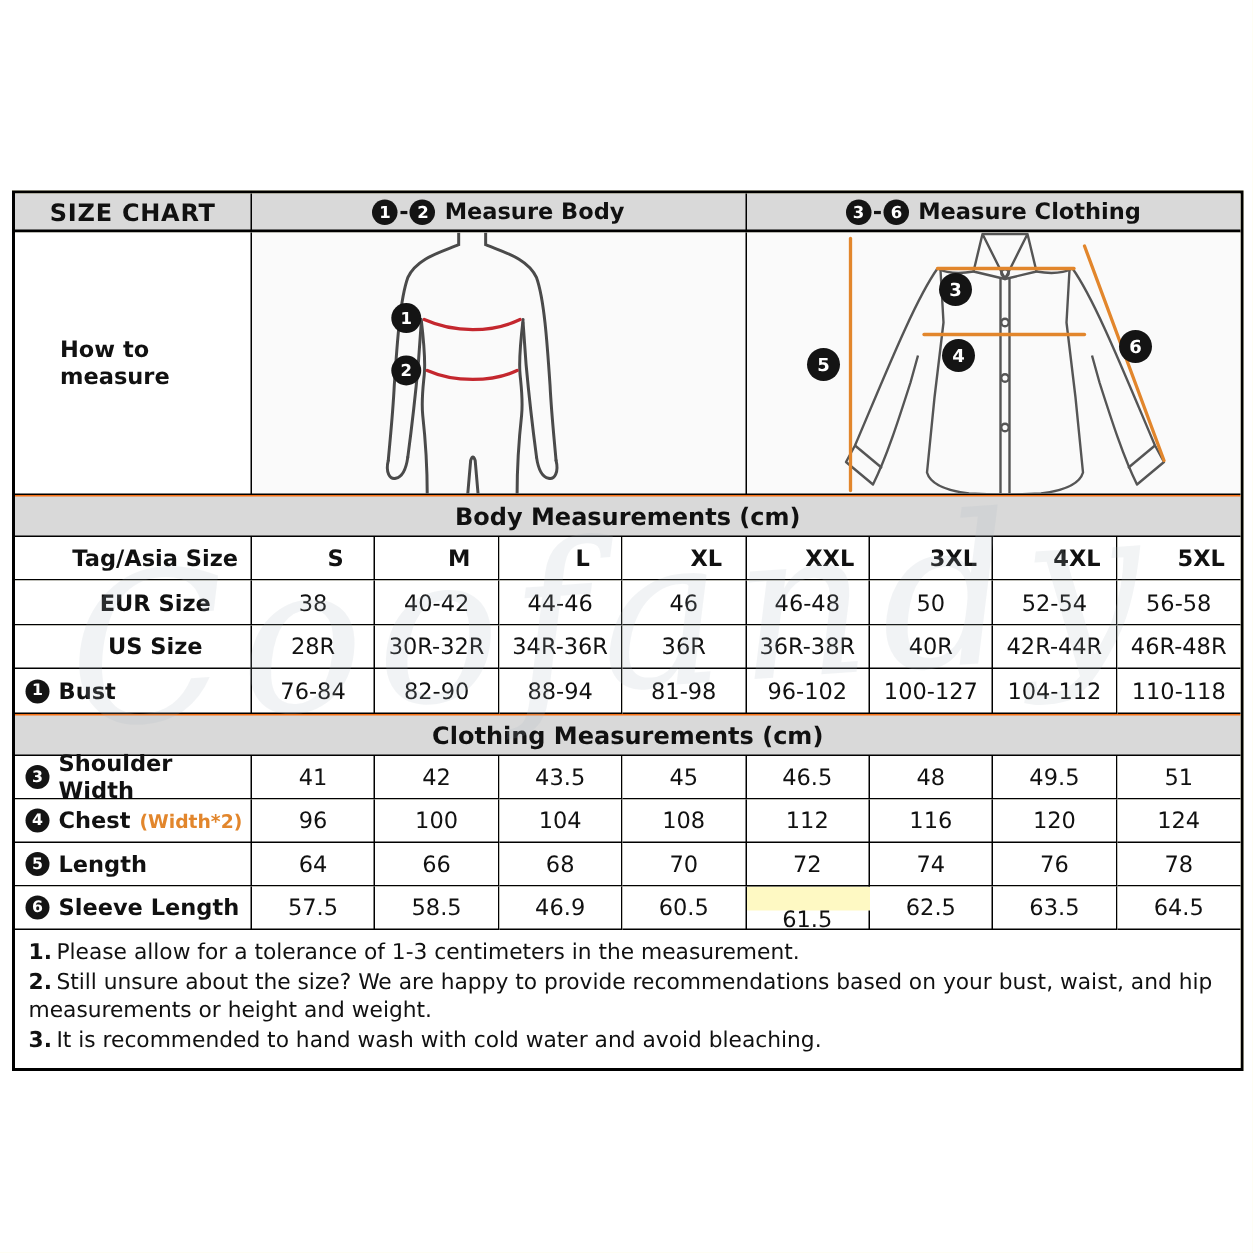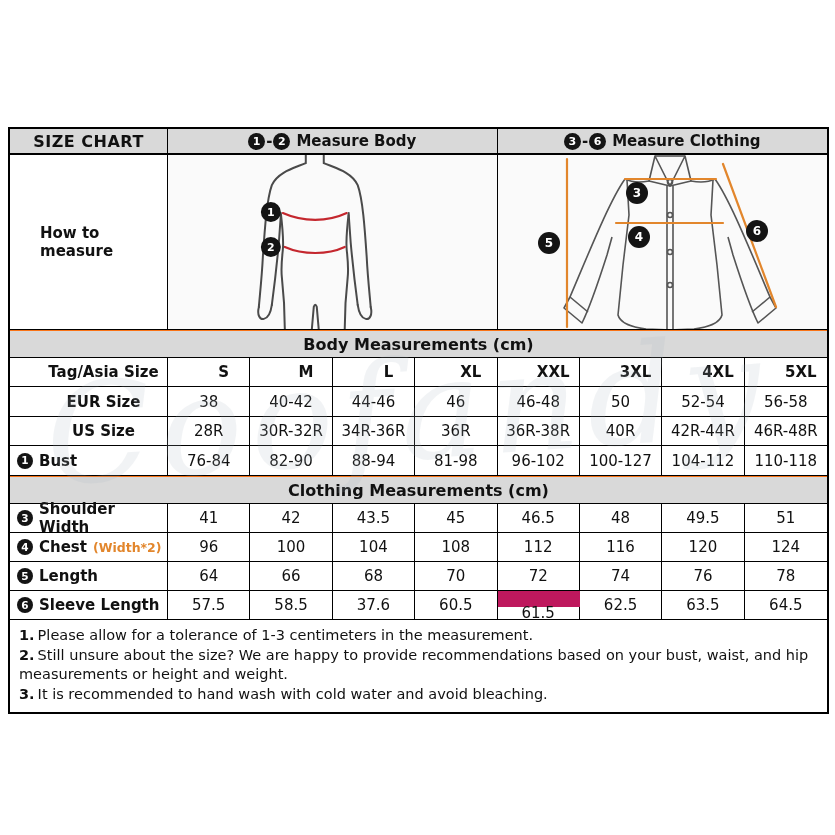--- a/index.html
+++ b/index.html
@@ -1,19 +1,19 @@
 <!DOCTYPE html>
 <html><head>
 <meta charset="utf-8">
 <style>
   html,body{margin:0;padding:0;background:#fff;}
   .page{position:relative;width:835px;height:835px;background:#fff;overflow:hidden;
         font-family:"DejaVu Sans","Liberation Sans",sans-serif;color:#111;}
   .size-table{position:absolute;left:8px;top:127px;width:817px;height:583px;
-        border:2px solid #000;background:#be185d;display:grid;
+        border:2px solid #000;background:#fef9c3;display:grid;
         grid-template-columns:158px repeat(8,1fr);
         grid-template-rows:26px 175px 28px 29px 30px 29px 30px 28px 29px 29px 29px 29px auto;}
   .cell{border-right:1px solid #000;border-bottom:1px solid #000;display:flex;
         align-items:center;justify-content:center;font-size:15px;min-width:0;min-height:0;
         background:#fff;position:relative;}
   .last{border-right:none;}
   .hdr-row{background:#d9d9d9;border-bottom:2px solid #000;font-weight:bold;}
   .bar{grid-column:1/10;background:#d9d9d9;border-top:1px solid #f97316;border-right:none;
         font-weight:bold;font-size:16px;}
   .title-cell{font-size:16px;letter-spacing:.5px;}
@@ -217,20 +217,20 @@
       <div class="cell " style="grid-area: 11 / 6;">72</div>
       <div class="cell " style="grid-area: 11 / 7;">74</div>
       <div class="cell " style="grid-area: 11 / 8;">76</div>
       <div class="cell last" style="grid-area: 11 / 9;">78</div>
       <div class="cell bold left" style="grid-area: 12 / 1;">
         <span class="cnum small">6</span>
         <span>Sleeve Length</span>
       </div>
       <div class="cell " style="grid-area: 12 / 2;">57.5</div>
       <div class="cell " style="grid-area: 12 / 3;">58.5</div>
-      <div class="cell " style="grid-area: 12 / 4;">37.6</div>
+      <div class="cell " style="grid-area: 12 / 4;">46.9</div>
       <div class="cell " style="grid-area: 12 / 5;">60.5</div>
       <div class="cell " style="grid-area: 12 / 6; margin-top: 16px;">61.5</div>
       <div class="cell " style="grid-area: 12 / 7;">62.5</div>
       <div class="cell " style="grid-area: 12 / 8;">63.5</div>
       <div class="cell last" style="grid-area: 12 / 9;">64.5</div>
     </div>
 </div>
 
 </body></html>

